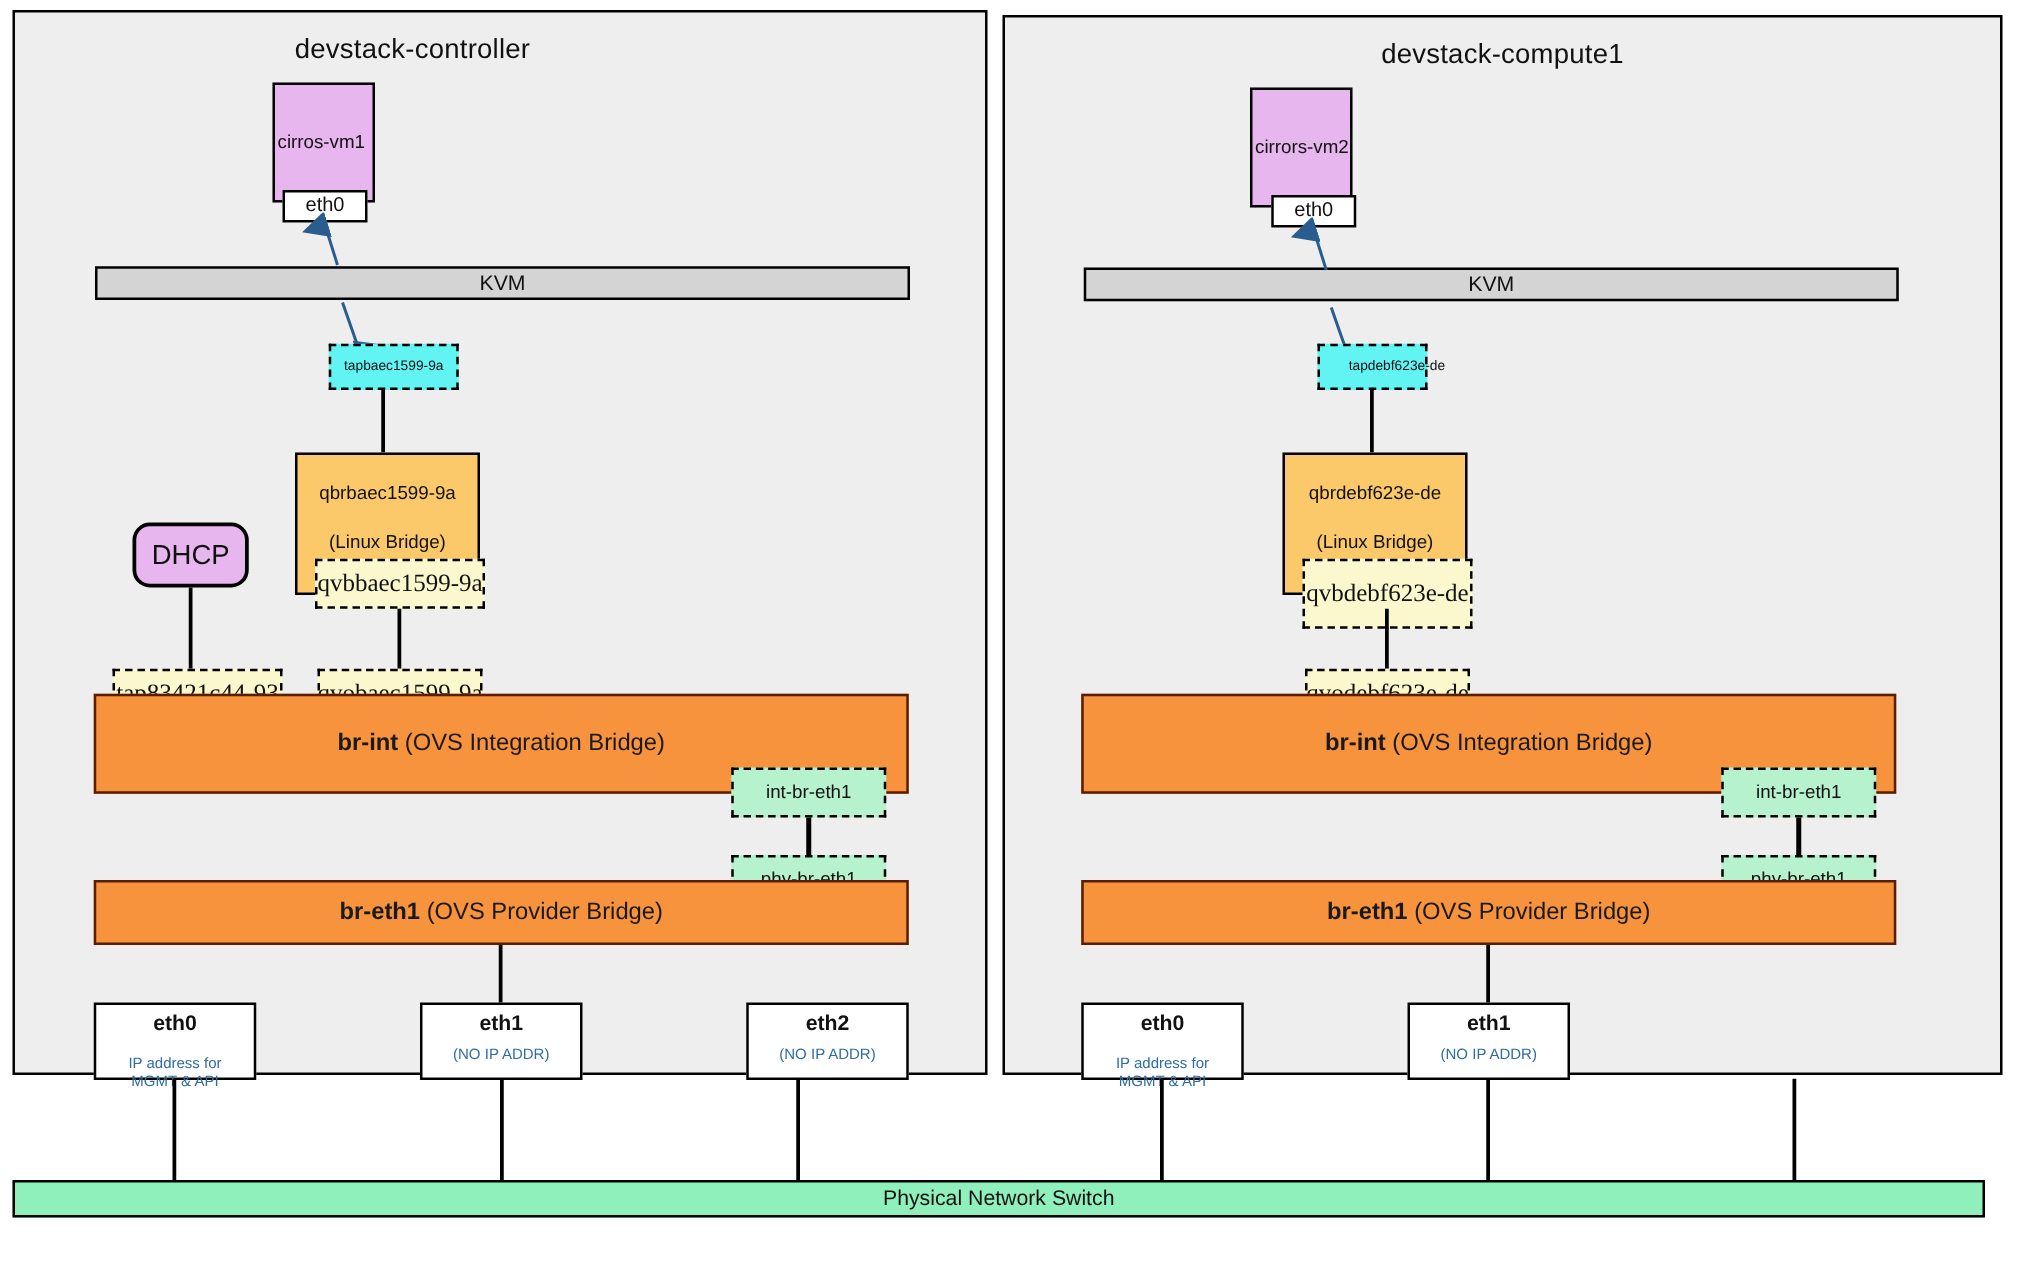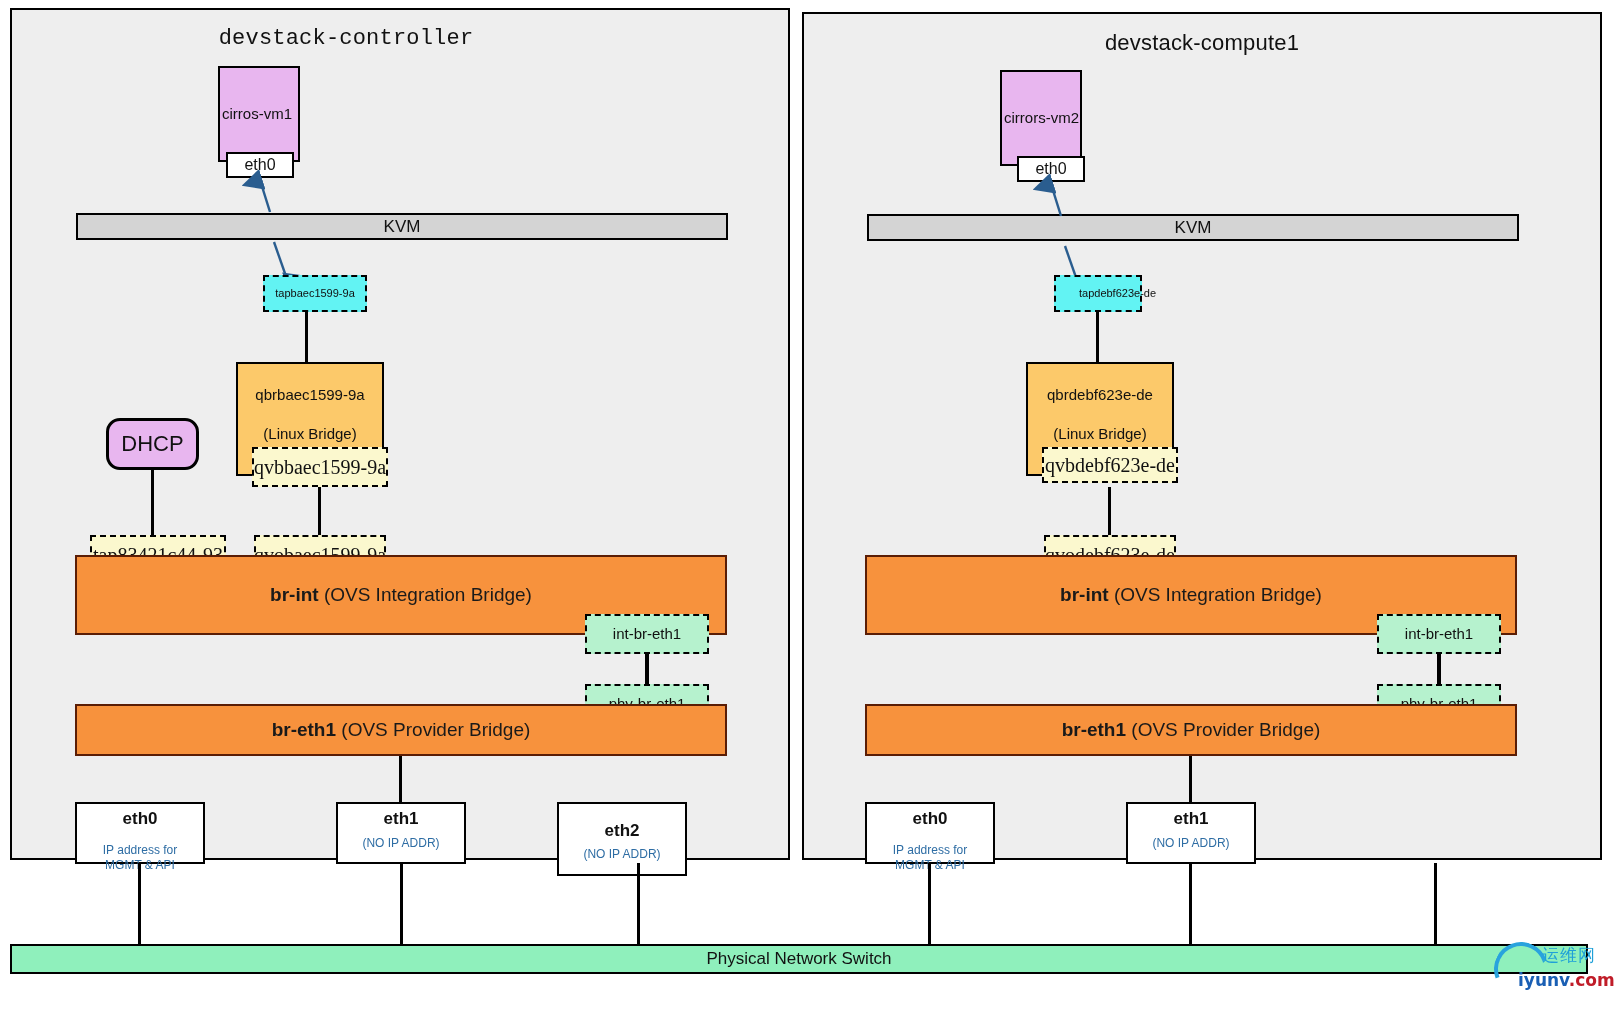--- a/index.html
+++ b/index.html
@@ -164,21 +164,21 @@
     transform: rotate(25deg);
   }
 </style>
 </head>
 <body>
 
 <div id="canvas">
 
   <div class="abs host-panel" style="left:10px; top:8px; width:780px; height:852px;"></div>
 
-  <div class="abs host-title" style="left:26px; top:26px; width:640px;font-family:Liberation Mono, monospace;">devstack-controller</div>
+  <div class="abs host-title" style="left:10px; top:26px; width:640px;">devstack-controller</div>
 
   <div class="abs node vm-box" style="left:218px; top:66px; width:82px; height:96px;">cirros-vm1</div>
   <div class="abs node vm-eth" style="left:226px; top:152px; width:68px; height:26px;">eth0</div>
 
   <div class="abs node kvm-bar" style="left:43px; top:213px; width:652px; height:27px;">KVM</div>
 
   <svg class="abs" style="left:240px; top:170px; width:90px; height:125px;" viewBox="0 0 90 125">
     <defs>
       <marker id="arrUp1" markerWidth="9" markerHeight="9" refX="4.5" refY="8" orient="auto">
         <path d="M4.5,0 L9,9 L0,9 Z" fill="#2a5d8f"></path>
@@ -232,21 +232,21 @@
     <div class="nic-name">eth0</div>
     <div class="nic-sub">
       <span>IP address for</span><br>
       <span>MGMT &amp; API</span>
     </div>
   </div>
   <div class="abs node nic-box" style="left:336px; top:802px; width:130px; height:62px;">
     <div class="nic-name">eth1</div>
     <div class="nic-sub" style="margin-top:7px;">(NO IP ADDR)</div>
   </div>
-  <div class="abs node nic-box" style="left:557px; top:802px; width:130px; height:74px;justify-content:center;">
+  <div class="abs node nic-box" style="left:597px; top:802px; width:130px; height:62px;">
     <div class="nic-name">eth2</div>
     <div class="nic-sub" style="margin-top:7px;">(NO IP ADDR)</div>
   </div>
 
   <div class="abs vline" style="left:138px; top:863px; width:3px; height:82px;"></div>
   <div class="abs vline" style="left:400px; top:863px; width:3px; height:82px;"></div>
   <div class="abs vline" style="left:637px; top:863px; width:3px; height:82px;"></div>
 
   <div class="abs host-panel" style="left:802px; top:12px; width:800px; height:848px;"></div>
 
@@ -272,21 +272,21 @@
 
   <div class="abs node tap-box" style="left:1054px; top:275px; width:88px; height:37px;padding-left:39px;">tapdebf623e-de</div>
 
   <div class="abs vline" style="left:1096px; top:312px; width:3px; height:50px;"></div>
 
   <div class="abs node qbr-box" style="left:1026px; top:362px; width:148px; height:114px;">
     <div>qbrdebf623e-de</div>
     <div class="sub">(Linux Bridge)</div>
   </div>
 
-  <div class="abs node qvb-box" style="left:1042px; top:447px; width:136px; height:36px;">qvbdebf623e-de</div>
+  <div class="abs node qvb-box" style="left:1042px; top:447px; width:136px; height:56px;">qvbdebf623e-de</div>
 
   <div class="abs vline" style="left:1108px; top:487px; width:3px; height:48px;"></div>
 
   <div class="abs node qvo-box" style="left:1044px; top:535px; width:132px; height:40px;">qvodebf623e-de</div>
 
   <div class="abs node ovs-bridge" style="left:865px; top:555px; width:652px; height:80px;">
     <span><b>br-int</b>
     <span>(OVS Integration Bridge)</span></span>
   </div>
 
@@ -312,21 +312,14 @@
     <div class="nic-name">eth1</div>
     <div class="nic-sub" style="margin-top:7px;">(NO IP ADDR)</div>
   </div>
 
   <div class="abs vline" style="left:928px; top:863px; width:3px; height:82px;"></div>
   <div class="abs vline" style="left:1189px; top:863px; width:3px; height:82px;"></div>
   <div class="abs vline" style="left:1434px; top:863px; width:3px; height:82px;"></div>
 
   <div class="abs node switch-bar" style="left:10px; top:944px; width:1578px; height:30px;">Physical Network Switch</div>
 
-  <div class="watermark" style="left:1492px; top:938px; width:124px; height:70px;">
-    <div class="wm-ring" style="left:2px; top:4px;"></div>
-    <div class="wm-cn" style="left:50px; top:6px;">运维网</div>
-    <div class="wm-url" style="left:26px; top:32px;">
-      <span>iyunv</span><span class="dotcom">.com</span>
-    </div>
-  </div>
 
 </div>
 
 </body></html>

